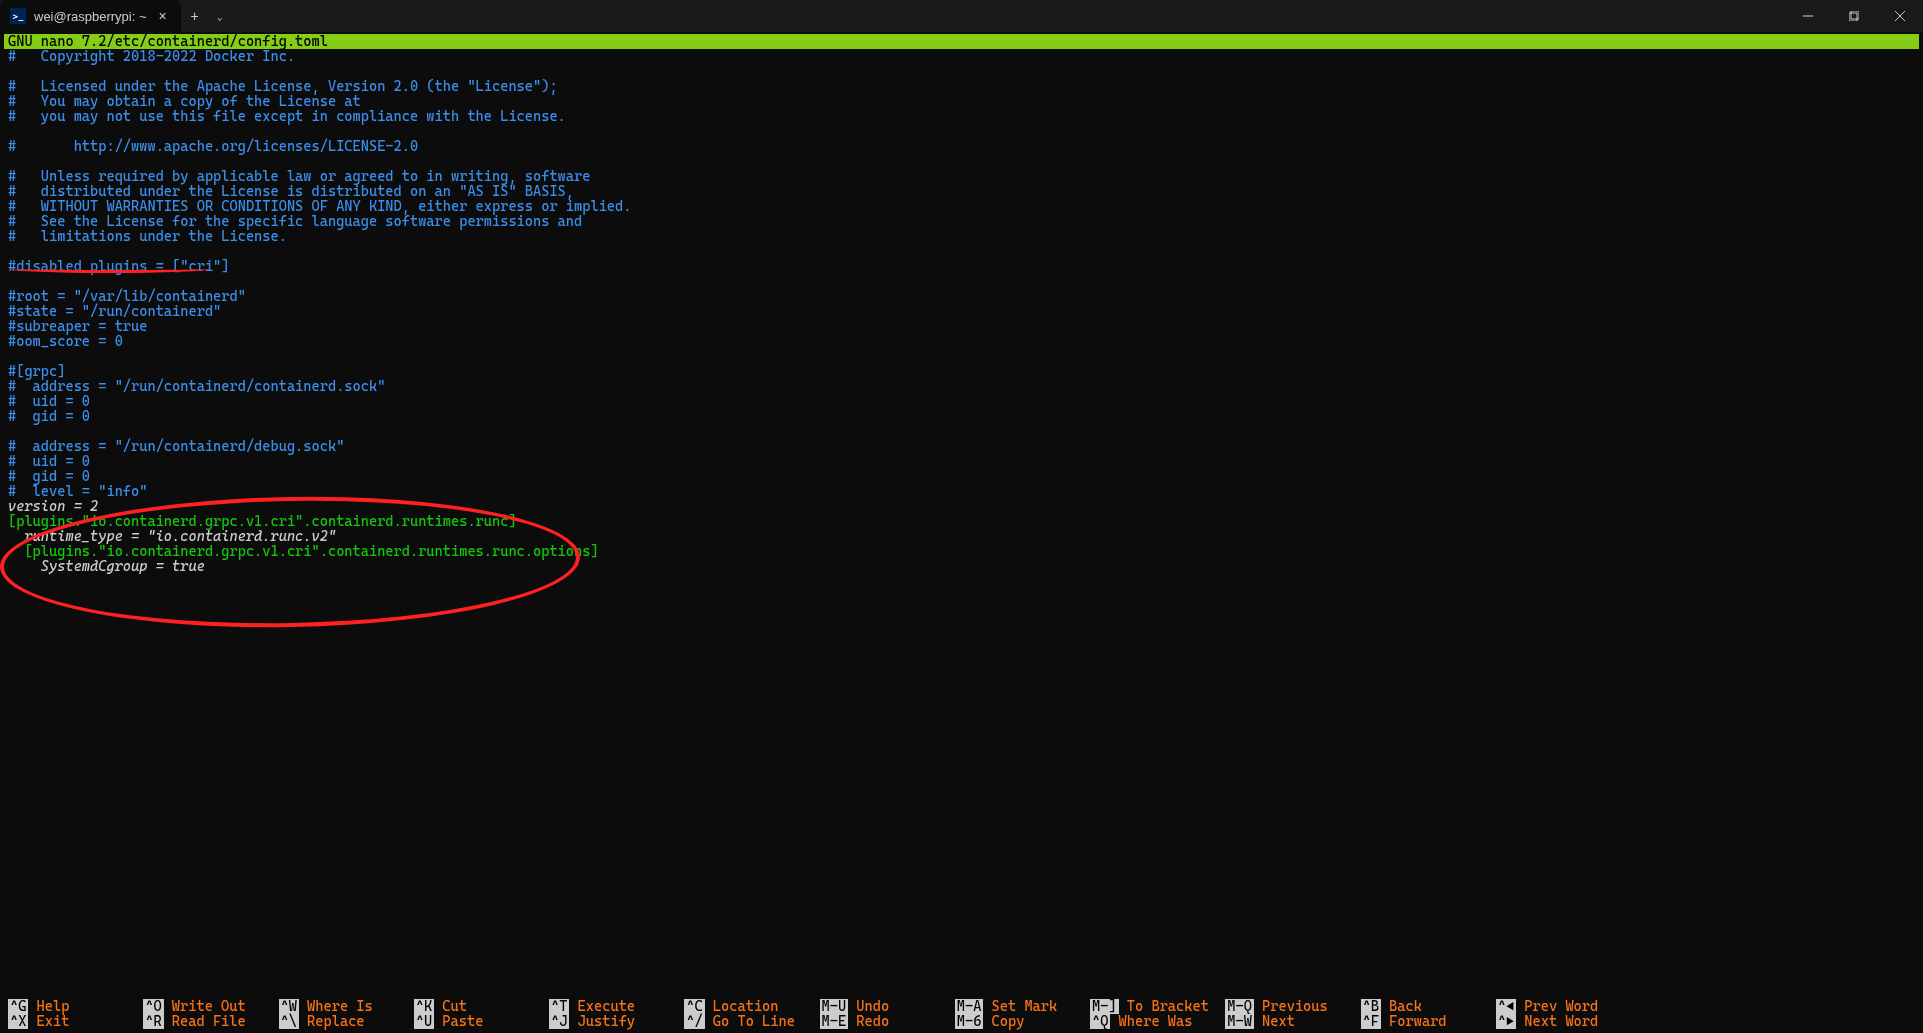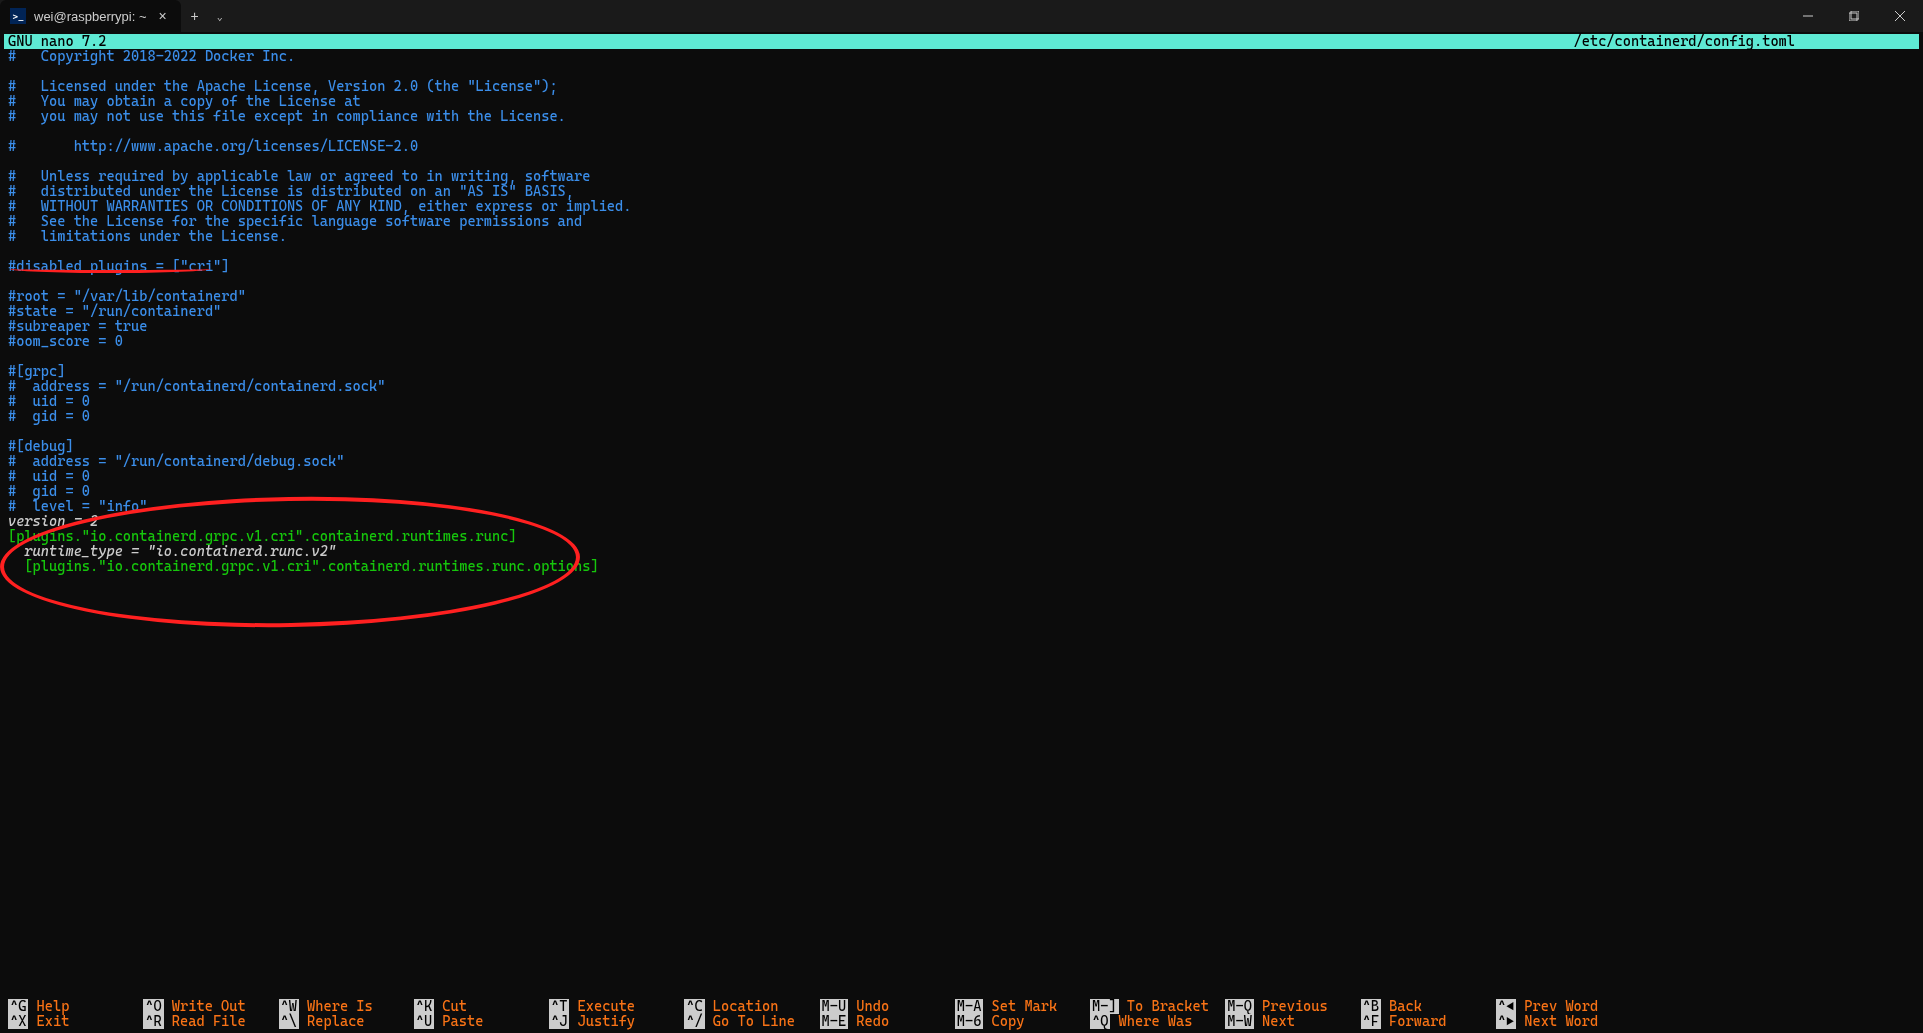--- a/index.html
+++ b/index.html
@@ -53,28 +53,28 @@
   font-size: 10px;
 }
 .win-btn svg { width: 10px; height: 10px; stroke: #cccccc; stroke-width: 1; fill: none; }
 
 .terminal-content {
   padding: 2px 8px;
   line-height: 15px;
   font-size: 14px;
 }
 .nano-header {
-  background: #5eead4;
+  background: #84cc16;
   color: #000000;
   display: flex;
   padding: 0 4px;
   margin: 0 -4px;
 }
 .nano-header-left { flex: 0 0 auto; }
-.nano-header-center { flex: 1; text-align: right; }
+.nano-header-center { flex: 1; text-align: left; }
 .blue { color: #3b8eea; }
 .white { color: #cccccc; font-style: italic; }
 .green { color: #16c60c; }
 .editor-line { white-space: pre; }
 
 .red-underline {
   position: absolute;
   border-bottom: 3px solid #ff2020;
   border-radius: 50%;
   pointer-events: none;
@@ -159,29 +159,29 @@
       <div class="editor-line blue">#root = "/var/lib/containerd"</div>
       <div class="editor-line blue">#state = "/run/containerd"</div>
       <div class="editor-line blue">#subreaper = true</div>
       <div class="editor-line blue">#oom_score = 0</div>
       <div class="editor-line blue"> </div>
       <div class="editor-line blue">#[grpc]</div>
       <div class="editor-line blue">#  address = "/run/containerd/containerd.sock"</div>
       <div class="editor-line blue">#  uid = 0</div>
       <div class="editor-line blue">#  gid = 0</div>
       <div class="editor-line blue"> </div>
-      <div class="editor-line blue">#[debug]</div>
       <div class="editor-line blue">#  address = "/run/containerd/debug.sock"</div>
       <div class="editor-line blue">#  uid = 0</div>
       <div class="editor-line blue">#  gid = 0</div>
       <div class="editor-line blue">#  level = "info"</div>
       <div class="editor-line white">version = 2</div>
       <div class="editor-line green">[plugins."io.containerd.grpc.v1.cri".containerd.runtimes.runc]</div>
       <div class="editor-line white">  runtime_type = "io.containerd.runc.v2"</div>
       <div class="editor-line green">  [plugins."io.containerd.grpc.v1.cri".containerd.runtimes.runc.options]</div>
+      <div class="editor-line white">    SystemdCgroup = true</div>
     </div>
 </div>
 
 <div class="nano-footer">
   <div class="footer-row" id="footer-row-1"><span class="key-hint"><span class="key-label">^G</span><span class="key-desc"> Help         </span></span><span class="key-hint"><span class="key-label">^O</span><span class="key-desc"> Write Out    </span></span><span class="key-hint"><span class="key-label">^W</span><span class="key-desc"> Where Is     </span></span><span class="key-hint"><span class="key-label">^K</span><span class="key-desc"> Cut          </span></span><span class="key-hint"><span class="key-label">^T</span><span class="key-desc"> Execute      </span></span><span class="key-hint"><span class="key-label">^C</span><span class="key-desc"> Location     </span></span><span class="key-hint"><span class="key-label">M-U</span><span class="key-desc"> Undo        </span></span><span class="key-hint"><span class="key-label">M-A</span><span class="key-desc"> Set Mark    </span></span><span class="key-hint"><span class="key-label">M-]</span><span class="key-desc"> To Bracket  </span></span><span class="key-hint"><span class="key-label">M-Q</span><span class="key-desc"> Previous    </span></span><span class="key-hint"><span class="key-label">^B</span><span class="key-desc"> Back         </span></span><span class="key-hint"><span class="key-label">^◀</span><span class="key-desc"> Prev Word    </span></span></div>
   <div class="footer-row" id="footer-row-2"><span class="key-hint"><span class="key-label">^X</span><span class="key-desc"> Exit         </span></span><span class="key-hint"><span class="key-label">^R</span><span class="key-desc"> Read File    </span></span><span class="key-hint"><span class="key-label">^\</span><span class="key-desc"> Replace      </span></span><span class="key-hint"><span class="key-label">^U</span><span class="key-desc"> Paste        </span></span><span class="key-hint"><span class="key-label">^J</span><span class="key-desc"> Justify      </span></span><span class="key-hint"><span class="key-label">^/</span><span class="key-desc"> Go To Line   </span></span><span class="key-hint"><span class="key-label">M-E</span><span class="key-desc"> Redo        </span></span><span class="key-hint"><span class="key-label">M-6</span><span class="key-desc"> Copy        </span></span><span class="key-hint"><span class="key-label">^Q</span><span class="key-desc"> Where Was    </span></span><span class="key-hint"><span class="key-label">M-W</span><span class="key-desc"> Next        </span></span><span class="key-hint"><span class="key-label">^F</span><span class="key-desc"> Forward      </span></span><span class="key-hint"><span class="key-label">^▶</span><span class="key-desc"> Next Word    </span></span></div>
 </div>
 
 <div class="red-underline" style="left: 10px; top: 265px; width: 200px; height: 8px;"></div>
 <div class="red-circle" style="left: 0px; top: 497px; width: 580px; height: 130px;"></div>

